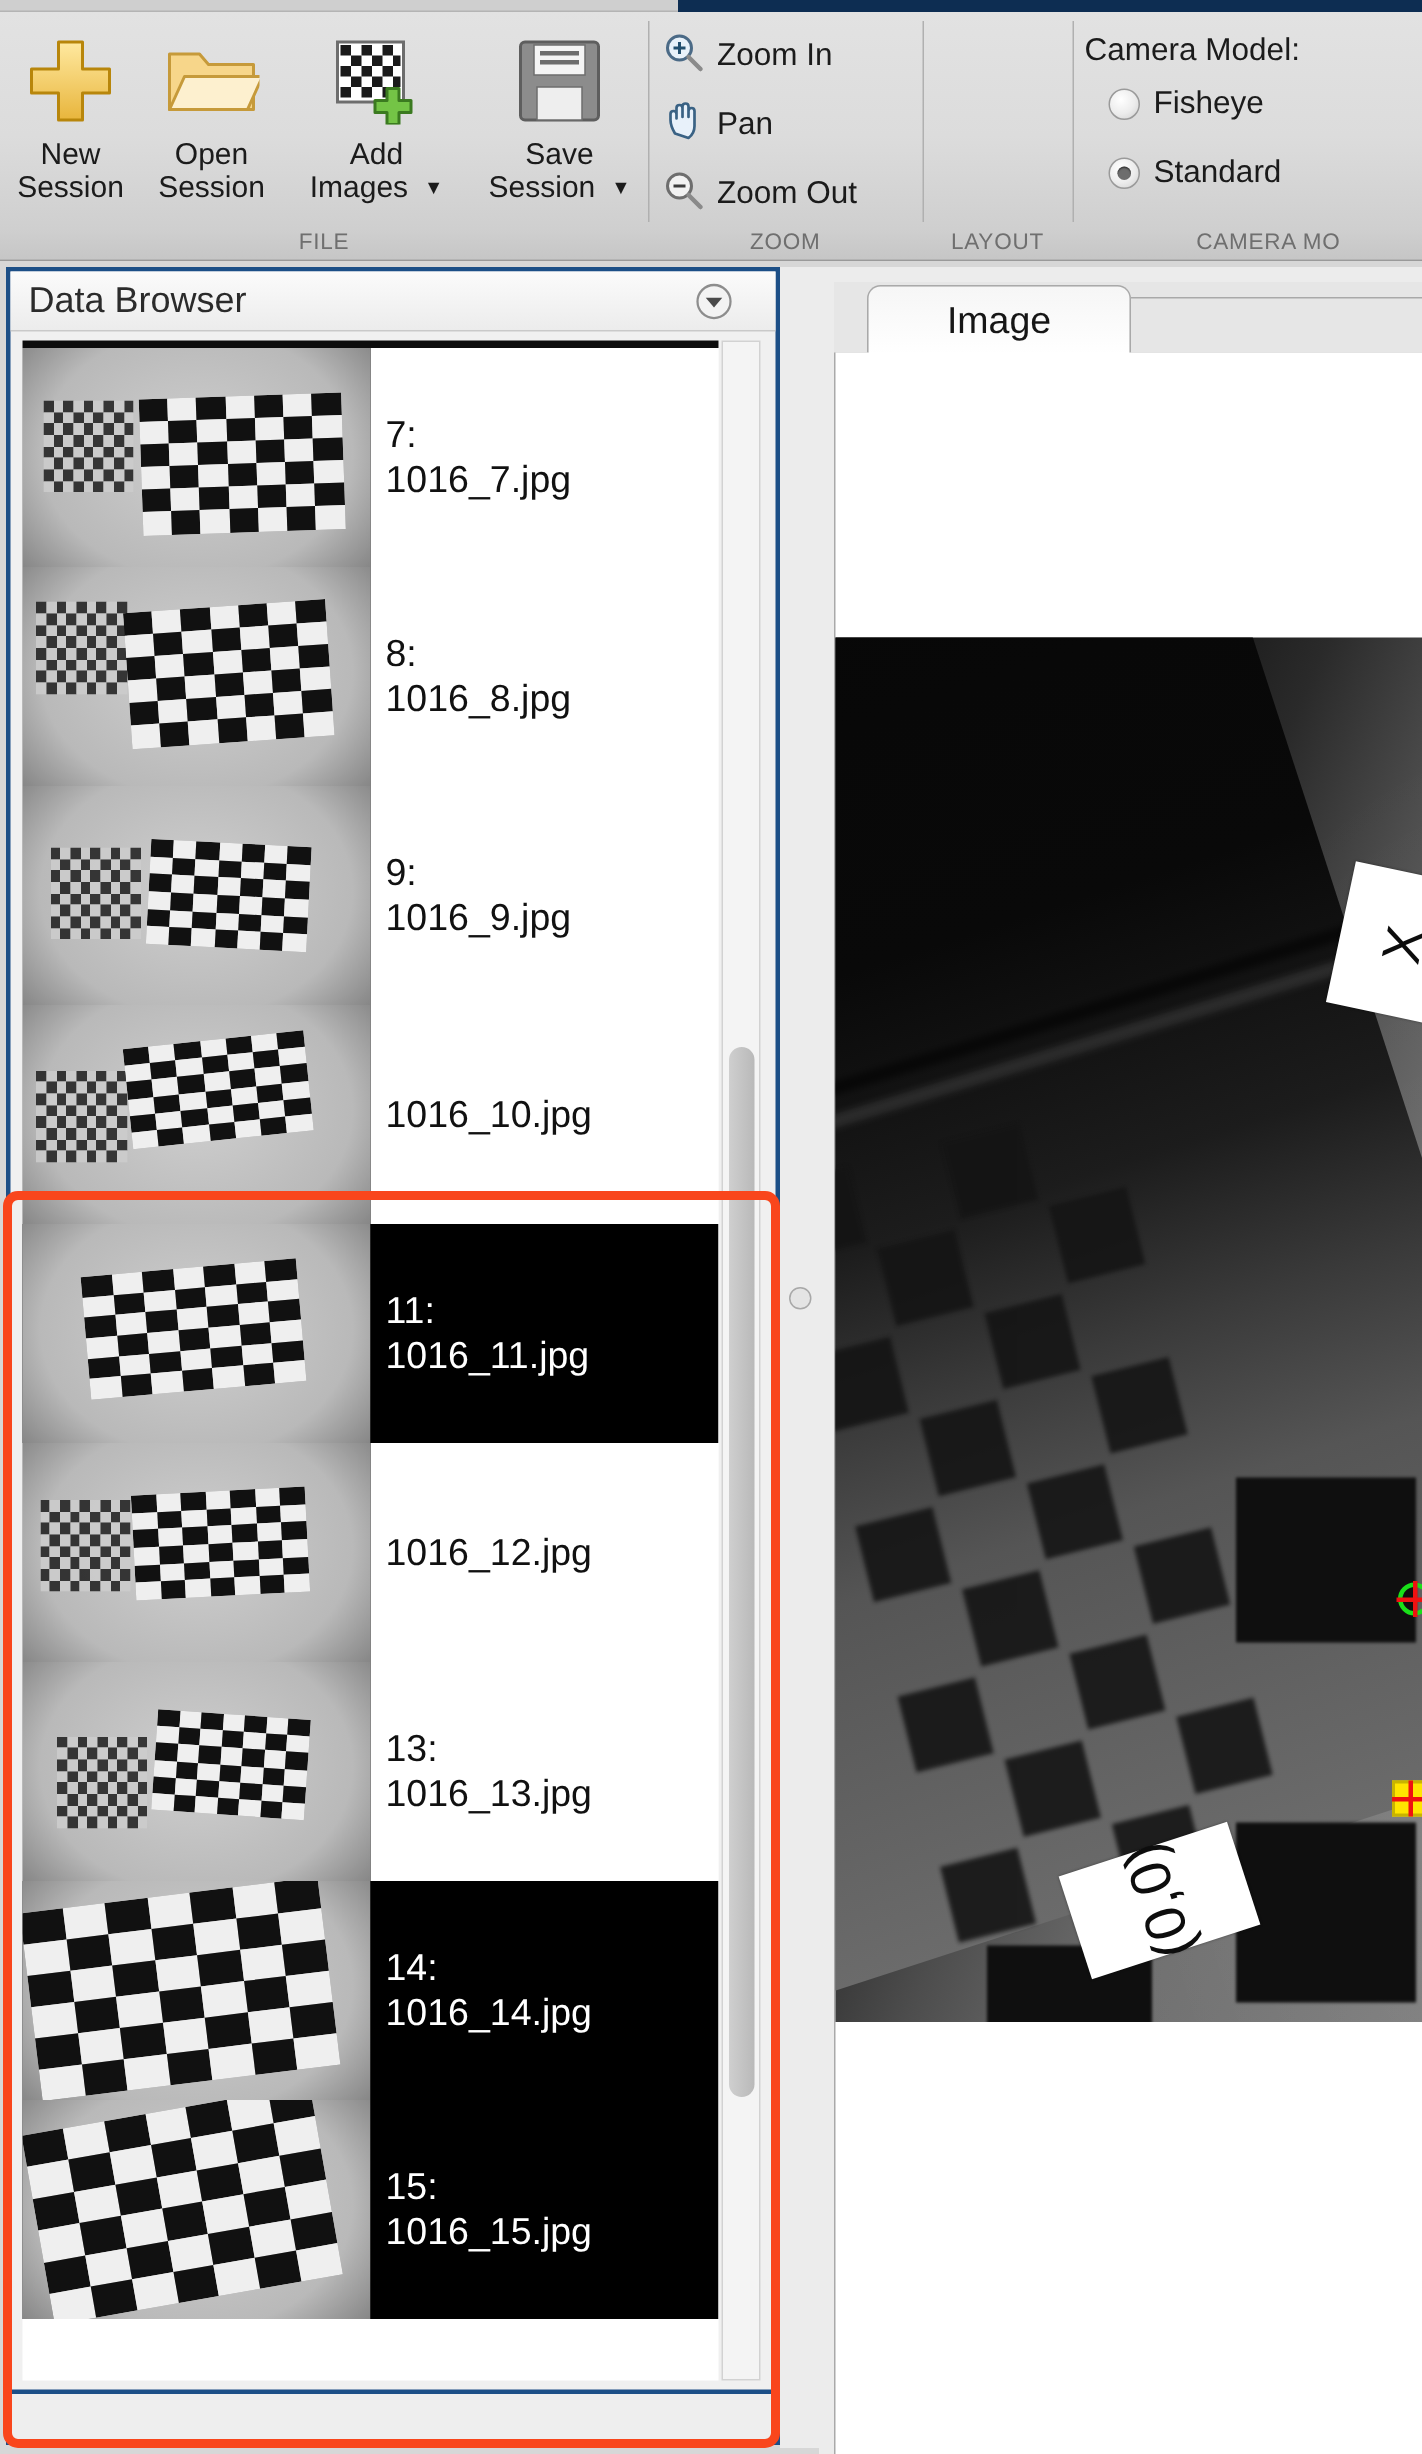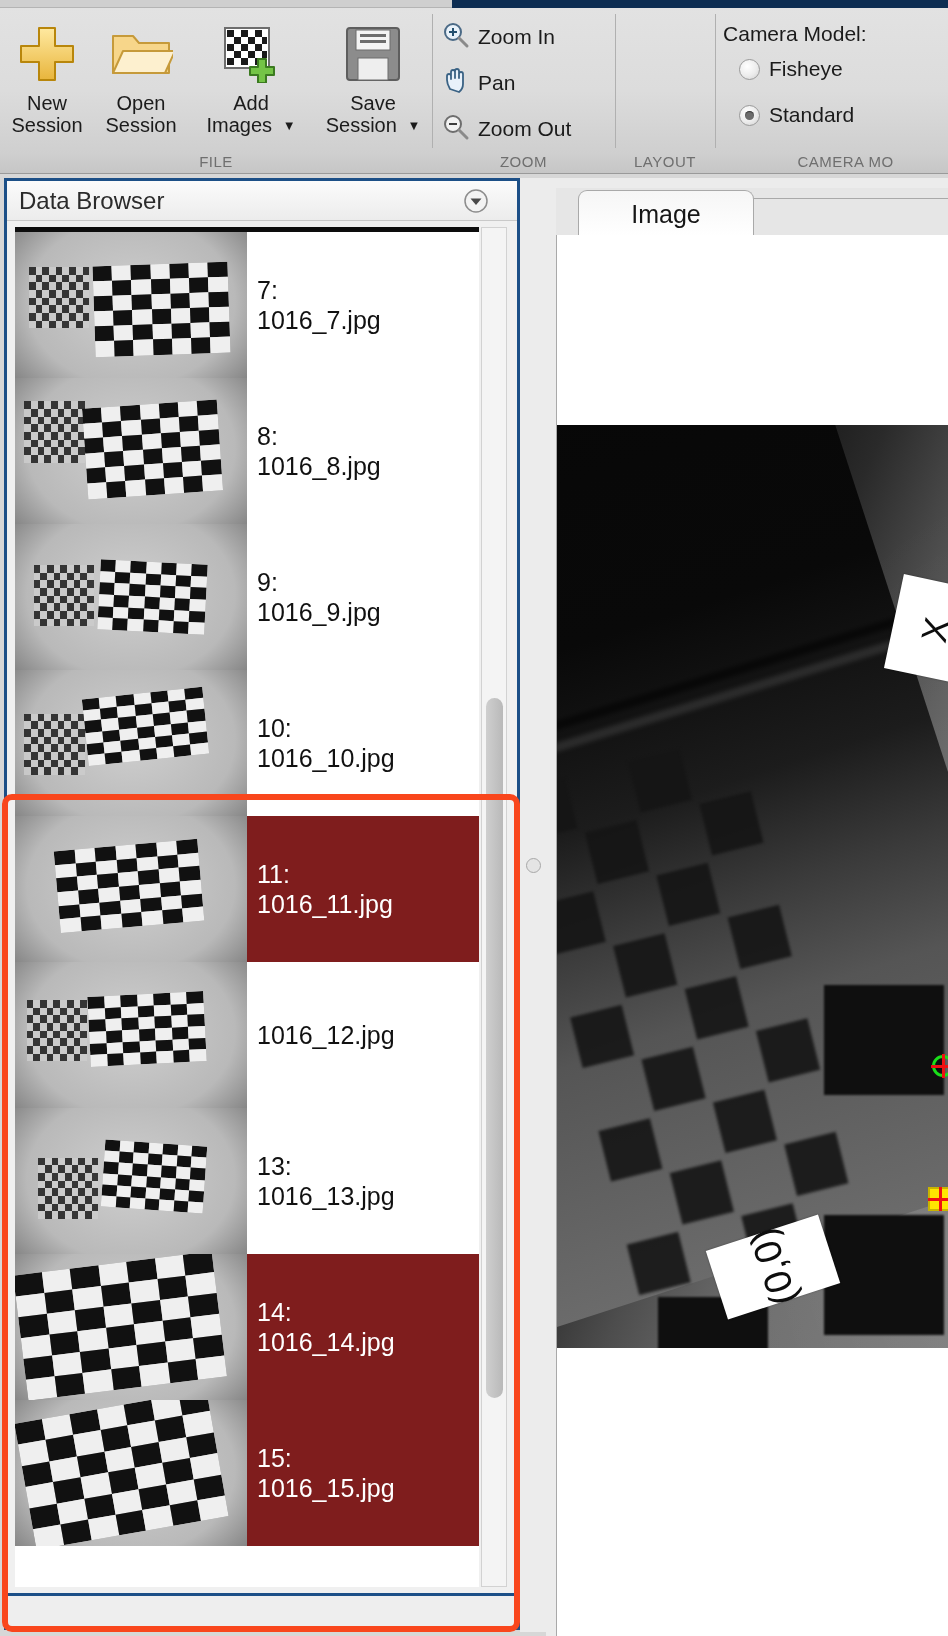--- a/index.html
+++ b/index.html
@@ -98,21 +98,21 @@
 
   .db-list {
     position: absolute; left: 8px; top: 46px; right: 38px; bottom: 40px;
     background: #ffffff; overflow: hidden;
     border-top: 5px solid #0d0d0d;
   }
   .row {
     position: relative; display: flex; height: 146px; width: 100%;
     background: #ffffff;
   }
-  .row.sel { background: #7f1d1d; }
+  .row.sel { background: #000000; }
   .row .thumb {
     width: 232px; height: 146px; flex: 0 0 auto; position: relative; overflow: hidden;
     background: #000;
   }
   .row .meta {
     flex: 1 1 auto; display: flex; flex-direction: column; justify-content: center;
     padding-left: 10px;
   }
   .row .meta .idx, .row .meta .fname { font-size: 25px; color: #111; line-height: 1.22; }
   .row.sel .meta .idx, .row.sel .meta .fname { color: #ffffff; }
@@ -931,21 +931,20 @@
             <i></i>
               <i class="b"></i>
               <i></i>
               <i class="b"></i>
               <i></i>
               <i class="b"></i>
               <i></i>
           </div>
         </div>
         <div class="meta">
-          <span class="idx">10:</span>
           <span class="fname">1016_10.jpg</span>
         </div>
       </div>
 
       <div class="row sel">
         <div class="thumb">
           <div class="fishframe"></div>
           <div class="board" style="left:18%;top:20%;width:62%;height:56%;transform:rotate(-5deg)">
             <i class="b"></i>
               <i></i>

